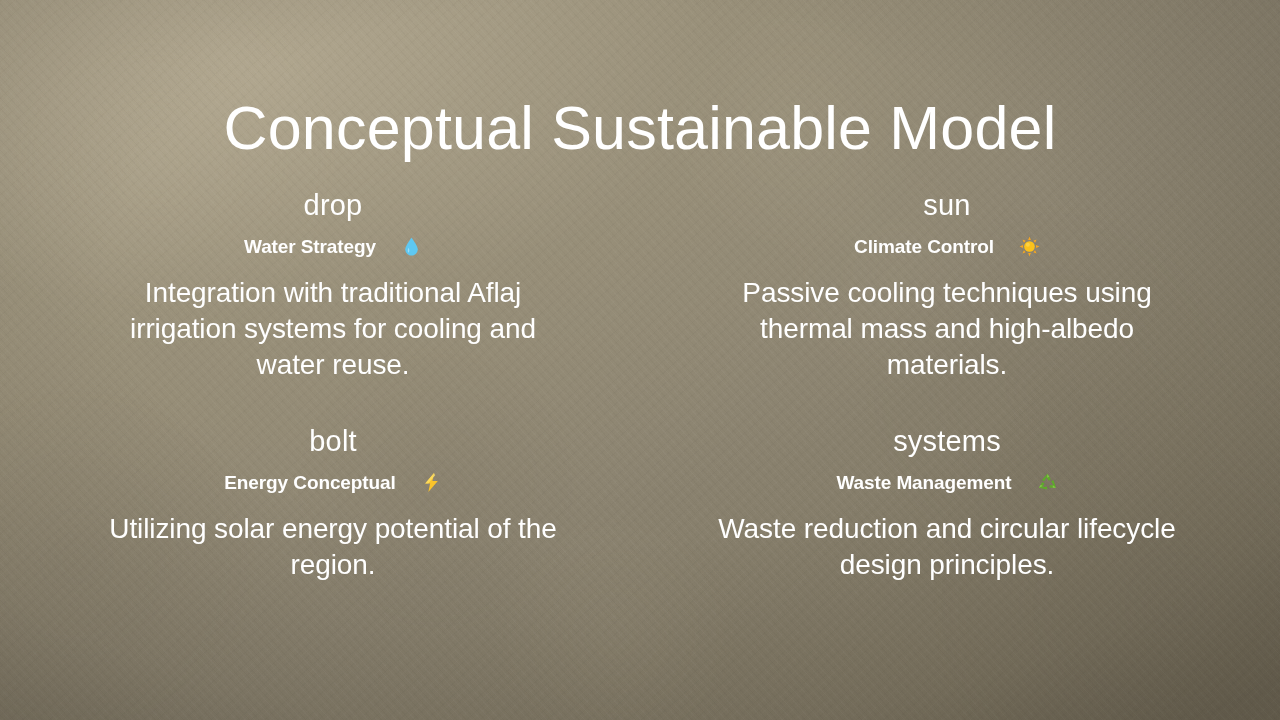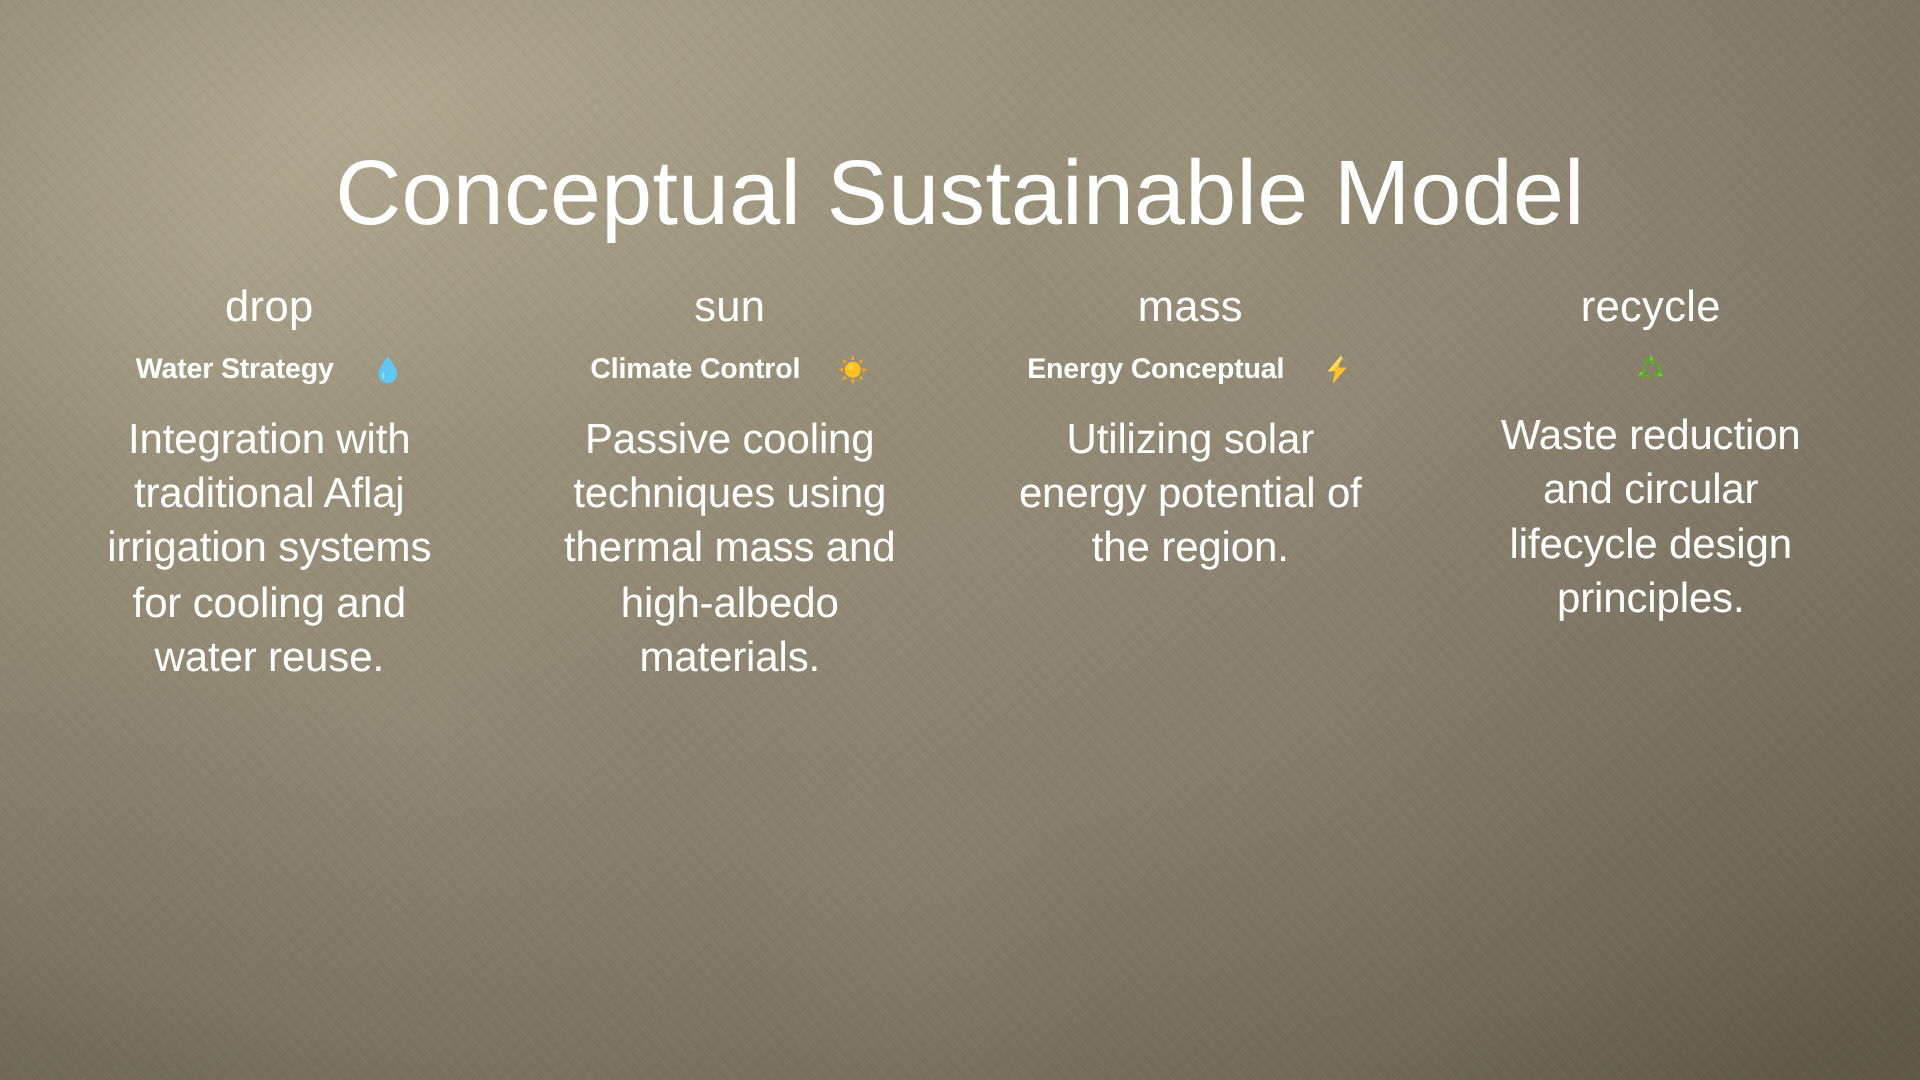--- a/index.html
+++ b/index.html
@@ -110,21 +110,21 @@
     line-height: 1.15;
     white-space: nowrap;
   }
 
   .grid {
     position: absolute;
     top: 188px;
     left: 40px;
     width: 1200px;
     display: grid;
-    grid-template-columns: 1fr 1fr 1fr 1fr;
+    grid-template-columns: 1fr 1fr;
     grid-template-rows: 236px auto;
     column-gap: 28px;
   }
 
   .cell {
     text-align: center;
     padding: 0 24px;
     box-sizing: border-box;
   }
 
@@ -221,36 +221,37 @@
               </g>
               <circle cx="16" cy="16" r="8.1" fill="#fcc21b"></circle>
               <circle cx="13.6" cy="13.4" r="3.0" fill="#fdd750" opacity="0.75"></circle>
             </svg>
           </span>
         </div>
         <p class="cell-body">Passive cooling techniques using thermal mass and high-albedo materials.</p>
       </div>
 
       <div class="cell">
-        <div class="cell-icon-name">mass</div>
+        <div class="cell-icon-name">bolt</div>
         <div class="cell-heading">
           <span>Energy Conceptual</span>
           <span class="emoji">
             <svg viewBox="0 0 32 32" aria-hidden="true">
               <path d="M19.8 1.4 L6.4 17.6 L13.9 17.6 L11.2 30.6 L25.6 13.6 L17.4 13.6 Z" fill="#fbc42b"></path>
               <path d="M19.8 1.4 L6.4 17.6 L11.0 17.6 L21.6 5.0 Z" fill="#fde06a" opacity="0.8"></path>
             </svg>
           </span>
         </div>
         <p class="cell-body">Utilizing solar energy potential of the region.</p>
       </div>
 
       <div class="cell">
-        <div class="cell-icon-name">recycle</div>
-        <div class="cell-heading">
+        <div class="cell-icon-name">systems</div>
+        <div class="cell-heading">
+          <span>Waste Management</span>
           <span class="emoji">
             <svg viewBox="0 0 32 32" aria-hidden="true">
               <g fill="#5fa92c">
                 <path d="M16 2.6 L21.0 11.2 L17.6 13.2 L14.6 8.0 L11.0 14.2 L7.6 12.2 Z"></path>
                 <path d="M29.0 24.0 L19.2 24.0 L19.2 20.1 L25.0 20.1 L21.6 14.0 L25.0 12.0 Z"></path>
                 <path d="M3.0 24.0 L8.0 15.4 L11.4 17.4 L8.4 22.6 L15.4 22.6 L15.4 26.5 Z"></path>
               </g>
               <g fill="#8ccc4e" opacity="0.85">
                 <path d="M16 2.6 L18.6 7.1 L15.4 8.9 Z"></path>
                 <path d="M29.0 24.0 L24.0 24.0 L24.0 20.1 Z"></path>

